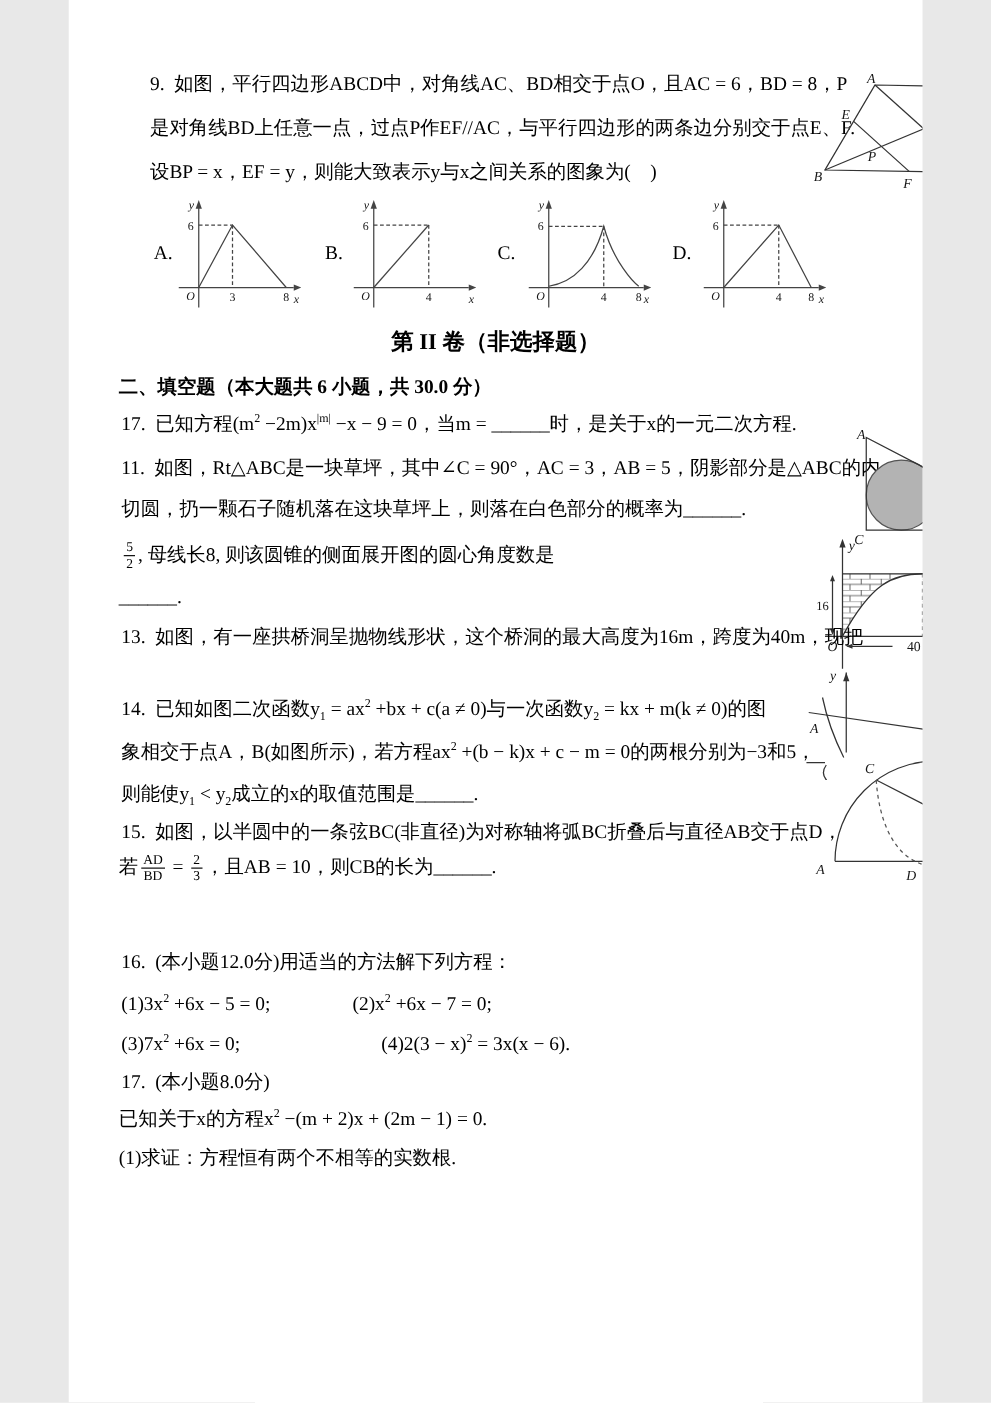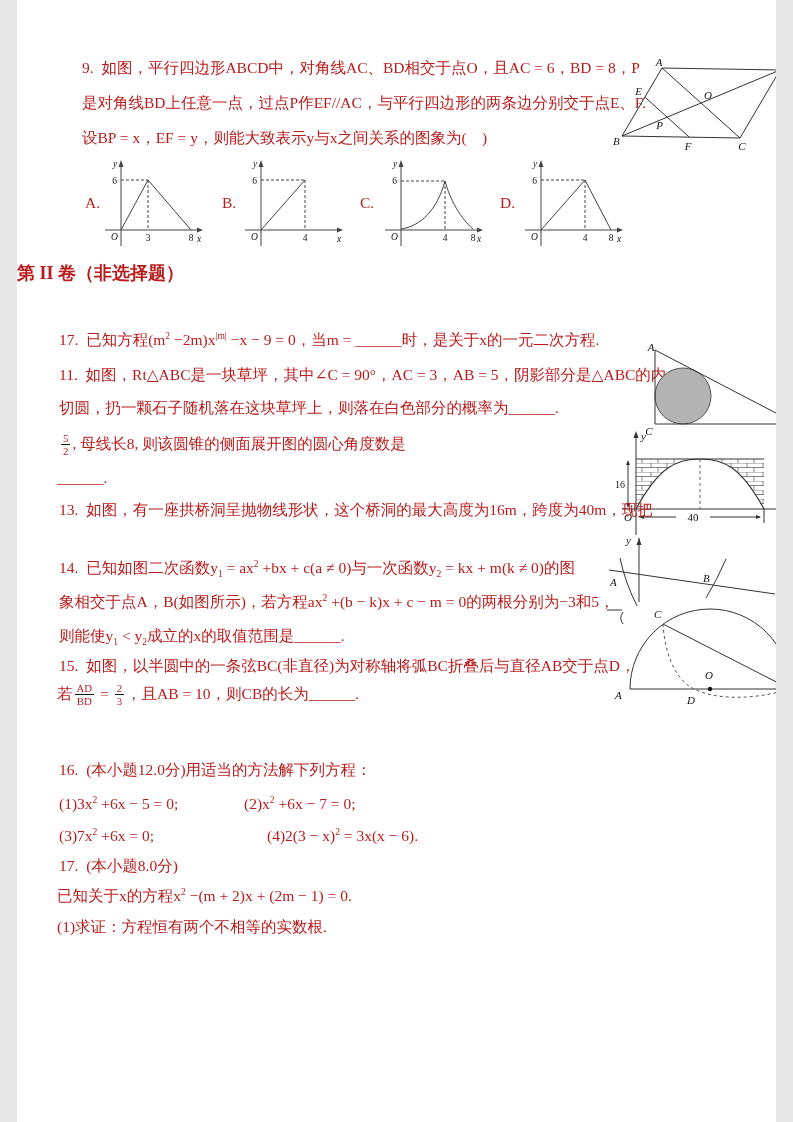--- a/index.html
+++ b/index.html
@@ -1,23 +1,23 @@
 <!DOCTYPE html>
 <html><head>
 <meta charset="utf-8">
 <style>
   html,body{margin:0;padding:0;background:#e8e8e8;}
   .page{
-    position:relative;width:759px;height:1122px;background:#ffffff;
+    position:relative;width:683px;height:1122px;background:#ffffff;
     font-family:"Liberation Serif","DejaVu Serif",serif;
-    font-size:15.5px;color:#b91c1c;overflow:hidden;margin:0 auto;
+    font-size:15.5px;color:#000000;overflow:hidden;margin:0 auto;
   }
   .line{position:absolute;white-space:pre;line-height:1.25;}
   .bold{font-weight:bold;}
-  .center{left:0;width:100%;text-align:left;}
+  .center{left:0;width:100%;text-align:center;}
   .title{font-size:18px;font-weight:bold;}
   sup{vertical-align:super;font-size:0.62em;line-height:0;}
   sub{vertical-align:sub;font-size:0.62em;line-height:0;}
   .frac{display:inline-flex;flex-direction:column;text-align:center;
     vertical-align:middle;font-size:0.7em;line-height:1.15;margin:0 2px;}
   .frac>span:first-child{border-bottom:1px solid #141414;padding:0 2px;}
   .fig{position:absolute;}
   svg text{font-family:"Liberation Serif","DejaVu Serif",serif;}
 </style>
 </head>
@@ -123,20 +123,21 @@
       <text x="94" y="84" font-style="italic">x</text>
       <text x="8" y="82" font-style="italic">O</text>
       <text x="14" y="26" text-anchor="end">6</text>
       <text x="62" y="83" text-anchor="middle">4</text>
       <text x="88" y="83" text-anchor="middle">8</text>
     </g>
   </svg>
 
   <div class="line center title" style="top:262px">第 II 卷（非选择题）</div>
 
+  <div class="line bold" style="left:40px;top:300px">二、填空题（本大题共 6 小题，共 30.0 分）</div>
 
   <div class="line" style="left:42px;top:330px"><span>17.  已知方程(m</span><sup>2</sup><span> −2m)x</span><sup>|m|</sup><span> −x − 9 = 0，当m = ______时，是关于x的一元二次方程.</span></div>
 
   <div class="line" style="left:42px;top:365px">11.  如图，Rt△ABC是一块草坪，其中∠C = 90°，AC = 3，AB = 5，阴影部分是△ABC的内</div>
   <div class="line" style="left:42px;top:398px">切圆，扔一颗石子随机落在这块草坪上，则落在白色部分的概率为______.</div>
 
   <svg class="fig" style="left:612px;top:342px" width="178" height="94" viewBox="0 0 178 94">
     <circle cx="54" cy="54" r="28" fill="#b3b3b3" stroke="#555" stroke-width="1"></circle>
     <path d="M26,8 L26,82 L168,82 Z" fill="none" stroke="#333" stroke-width="1"></path>
     <g font-size="11" font-style="italic" fill="#141414">

